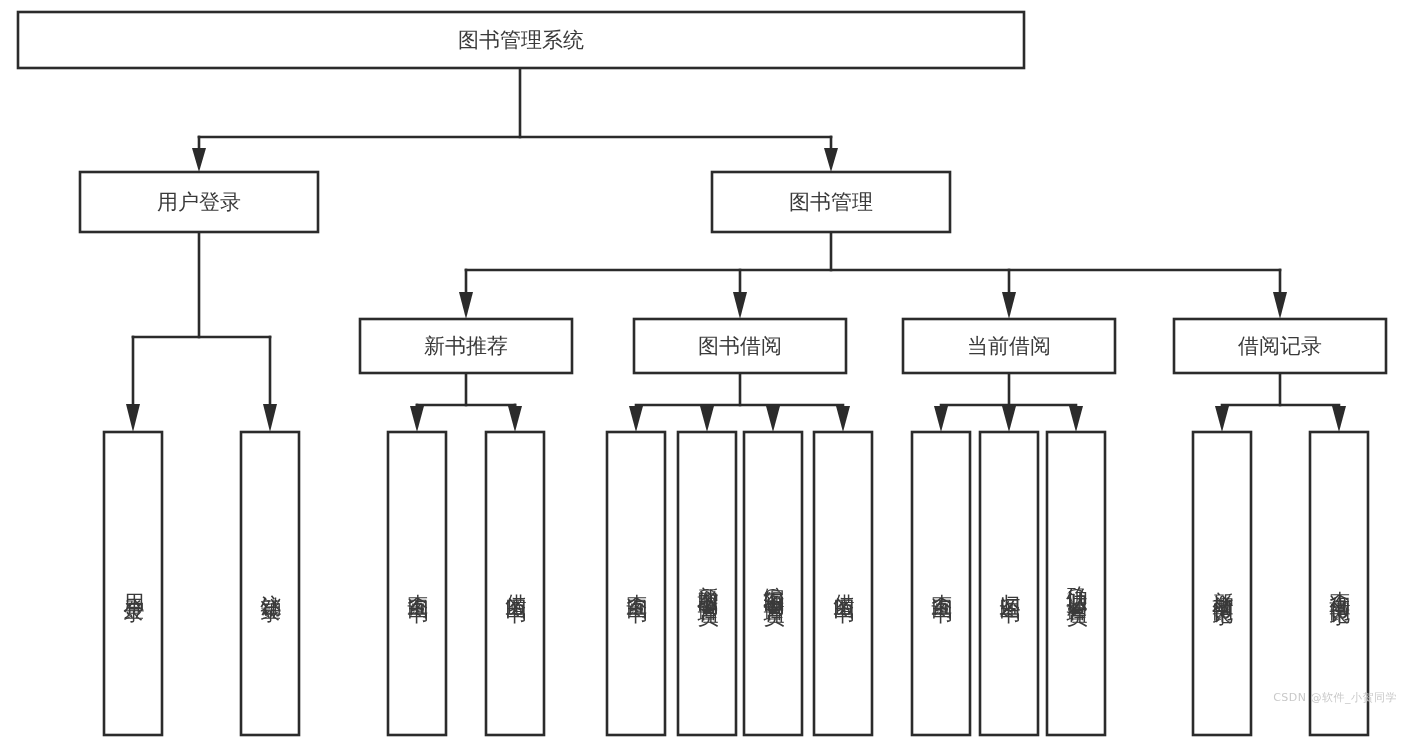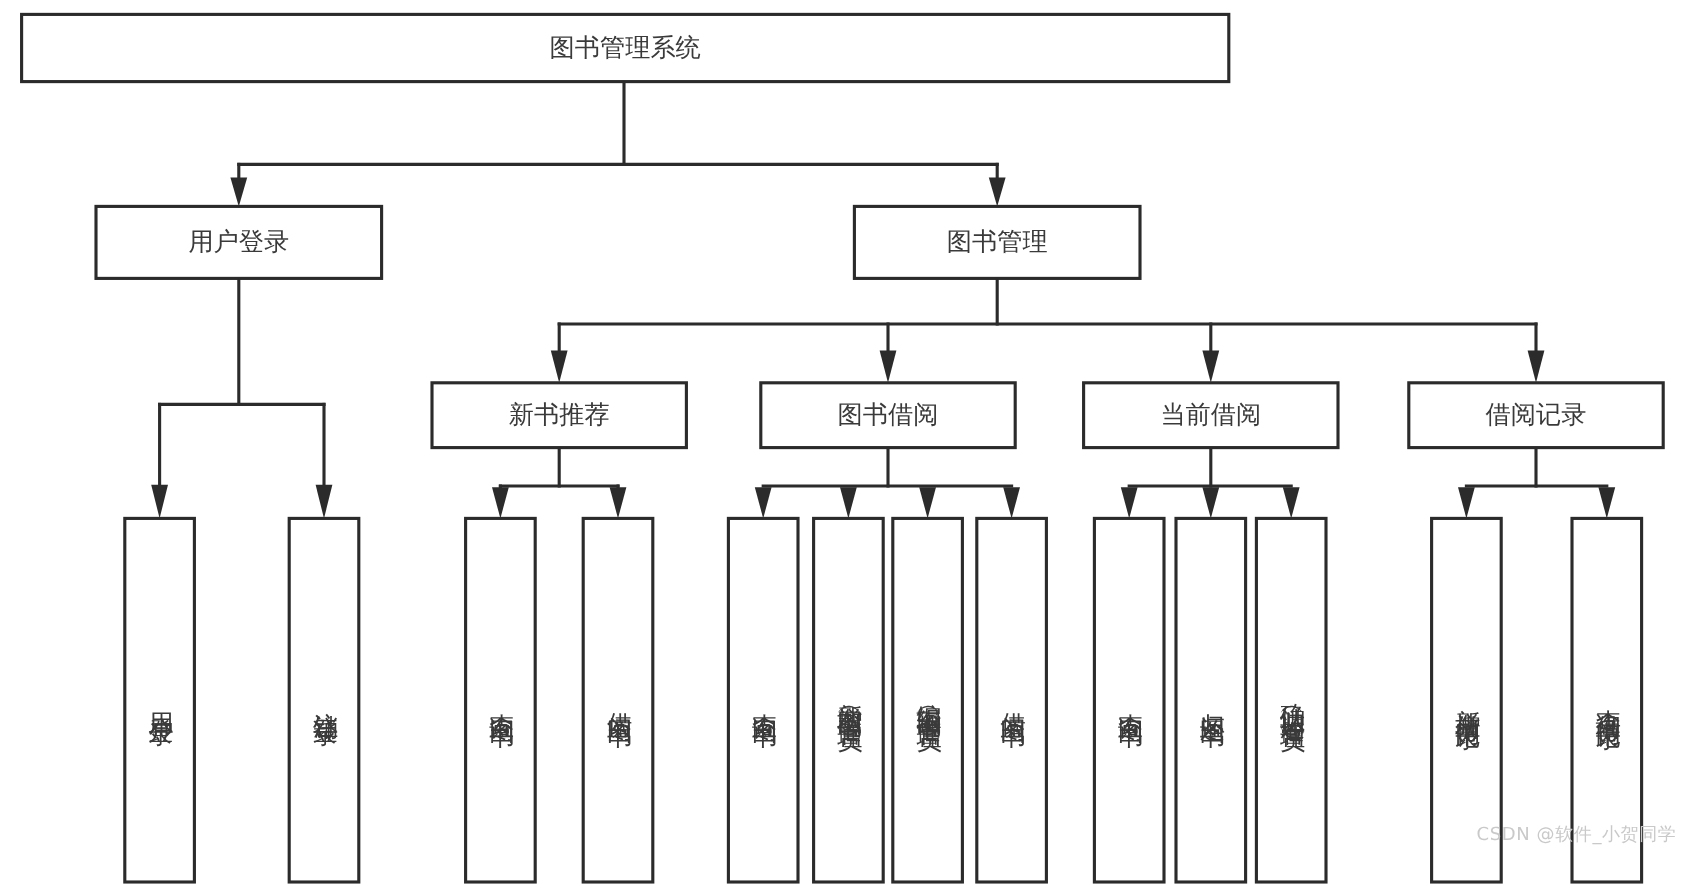--- a/index.html
+++ b/index.html
@@ -56,21 +56,21 @@
     dominant-baseline: middle;
     writing-mode: vertical-rl;
     text-orientation: upright;
     letter-spacing: 3px;
   }
   .watermark {
     position: absolute;
     right: 8px;
     bottom: 6px;
     font-family: "DejaVu Sans", "Liberation Sans", sans-serif;
-    font-size: 15px;
+    font-size: 11px;
     color: #c9c9c9;
     letter-spacing: 0.5px;
     white-space: nowrap;
     pointer-events: none;
     user-select: none;
   }
 </style>
 </head>
 <body>
 

